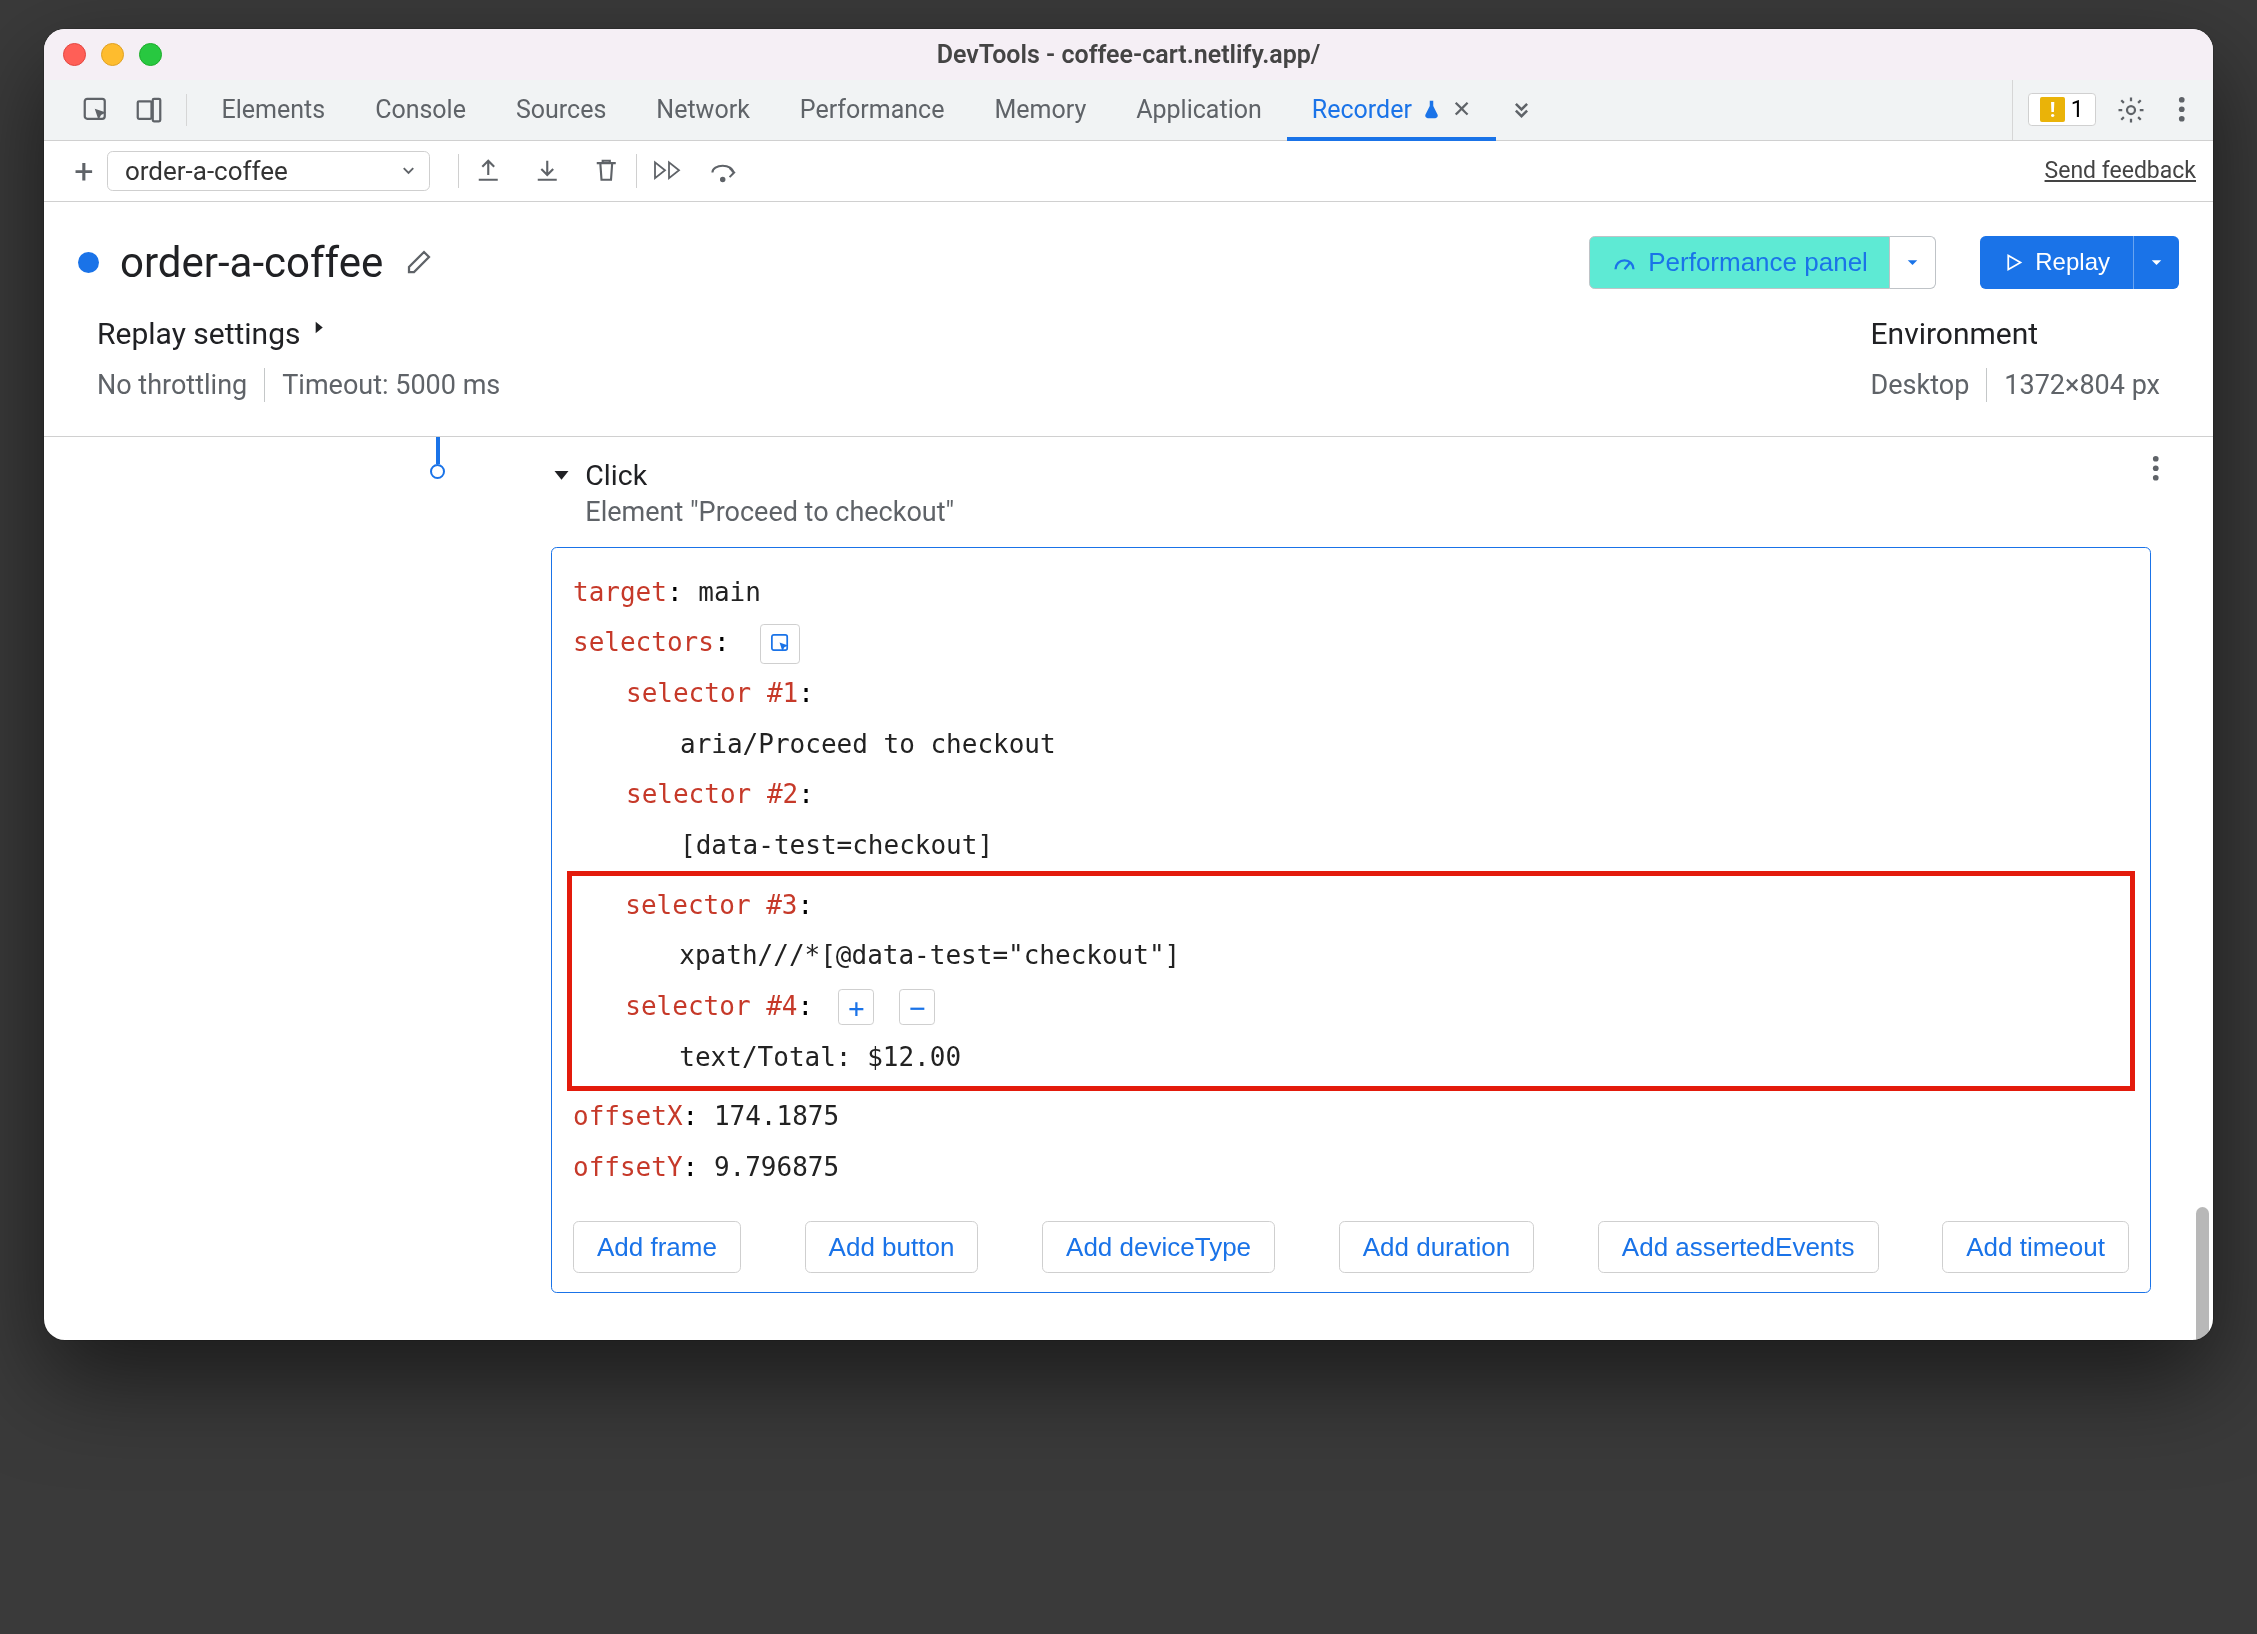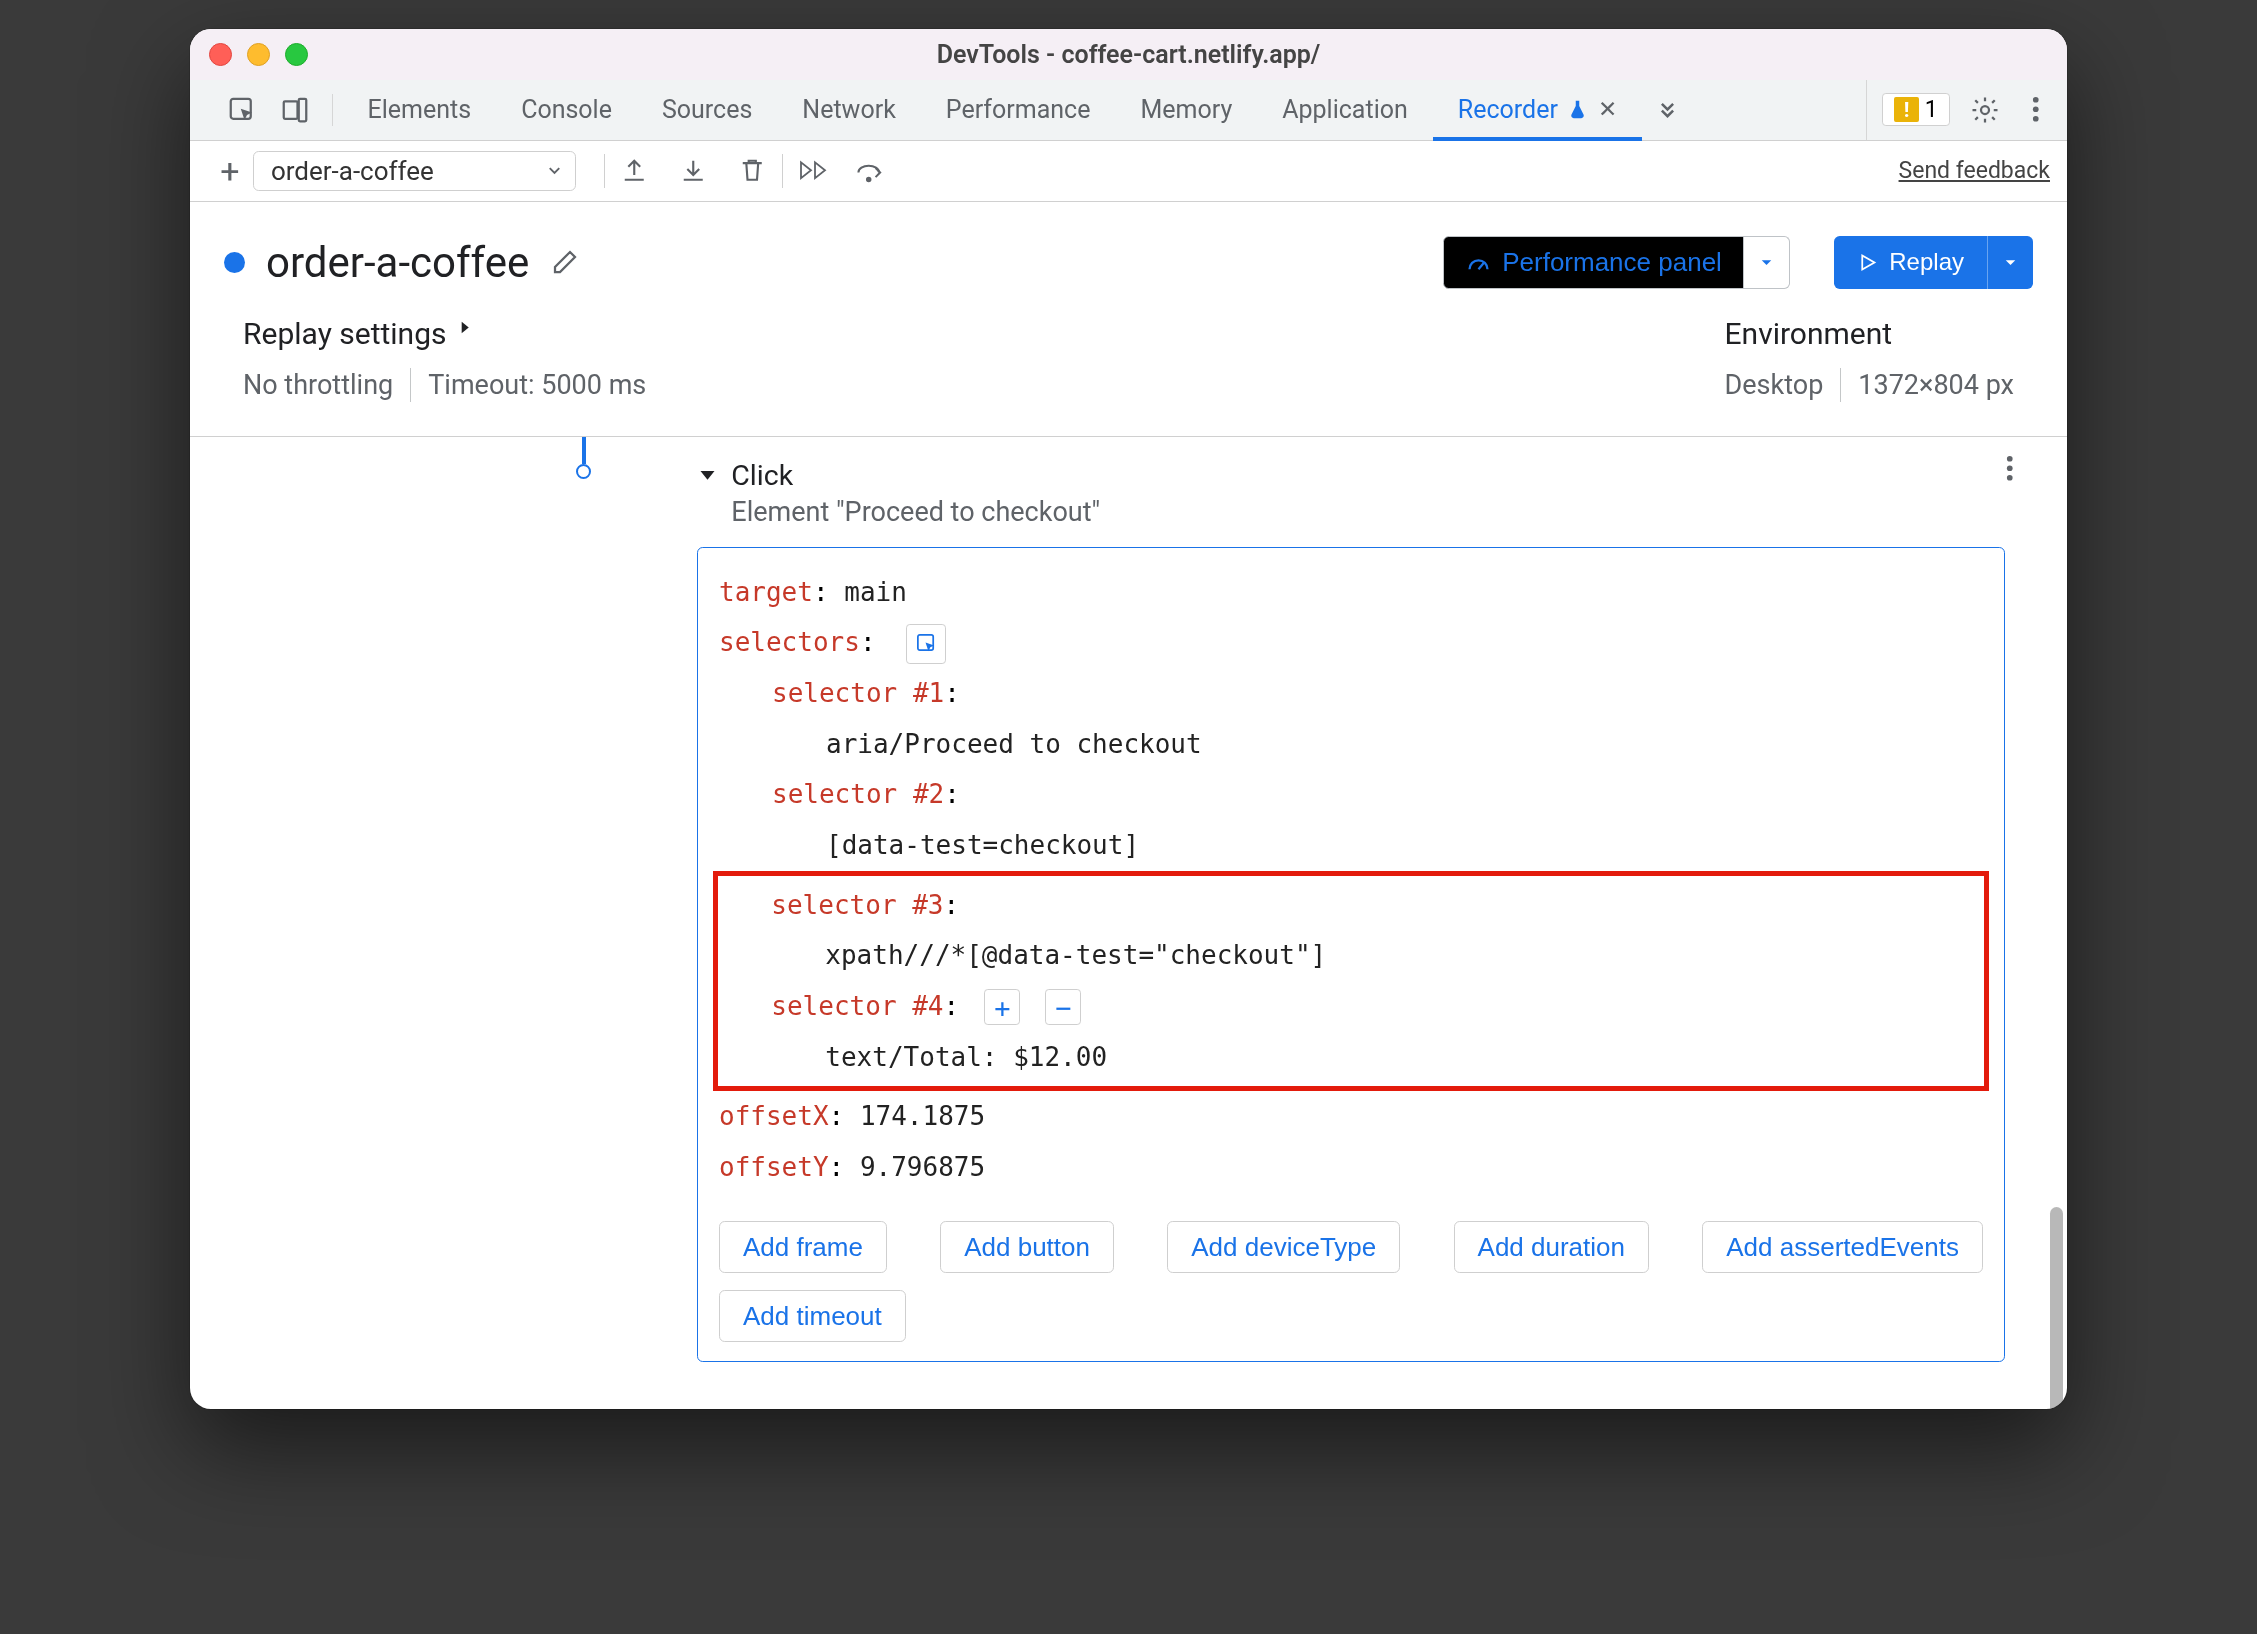--- a/index.html
+++ b/index.html
@@ -7,21 +7,21 @@
   font-family: -apple-system, BlinkMacSystemFont, "Segoe UI", Roboto, Helvetica, Arial, sans-serif;
   background: #3a3a3a;
   display: flex;
   justify-content: center;
   align-items: flex-start;
   min-height: 100vh;
   padding: 28.5px 0 76px 0;
   font-size: 27px;
 }
 .window {
-  width: 1877px;
+  width: 2169px;
   background: #fff;
   border-radius: 21px;
   box-shadow: 0 38px 95px rgba(0,0,0,0.55), 0 0 0 1px rgba(0,0,0,0.12);
   overflow: hidden;
 }
 .titlebar {
   height: 51px;
   background: #f5eff5;
   display: flex;
   align-items: center;
@@ -72,21 +72,21 @@
   padding: 34px 34px 27px 34px;
   display: flex; align-items: center; gap: 21px;
 }
 .blue-dot { width: 21px; height: 21px; background: #1a73e8; border-radius: 50%; }
 .recording-title { font-size: 42px; color: #202124; }
 .edit-pencil { color: #5f6368; cursor: pointer; }
 .header-spacer { flex: 1; }
 .btn-group { display: flex; }
 .btn-outline {
   display: flex; align-items: center; gap: 10px;
-  border: 1px solid #bfc3c7; background: #000000;
+  border: 1px solid #bfc3c7; background: #5eead4;
   padding: 8px 21px; height: 53px;
   font-size: 26px; color: #1a73e8; cursor: pointer;
   border-radius: 5.7px 0 0 5.7px;
 }
 .btn-split-arrow {
   border: 1px solid #bfc3c7; border-left: none; background: #fff;
   width: 46px; display: flex; align-items: center; justify-content: center;
   border-radius: 0 5.7px 5.7px 0; cursor: pointer; color: #1a73e8;
 }
 .btn-primary {

